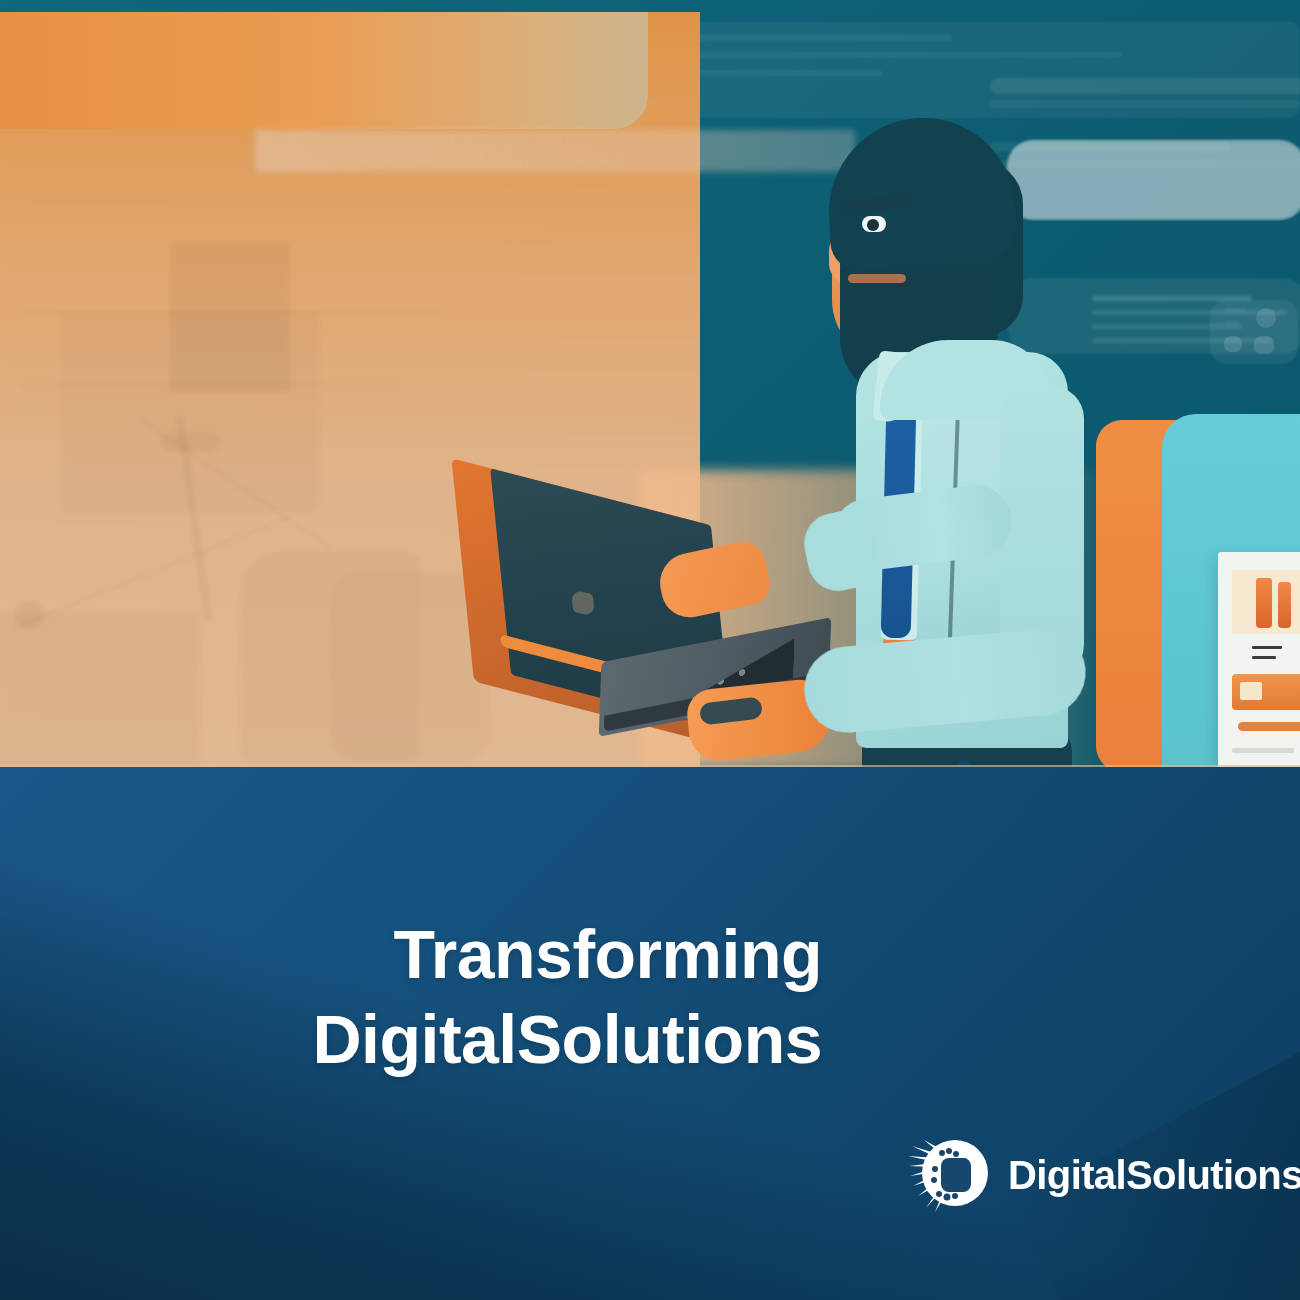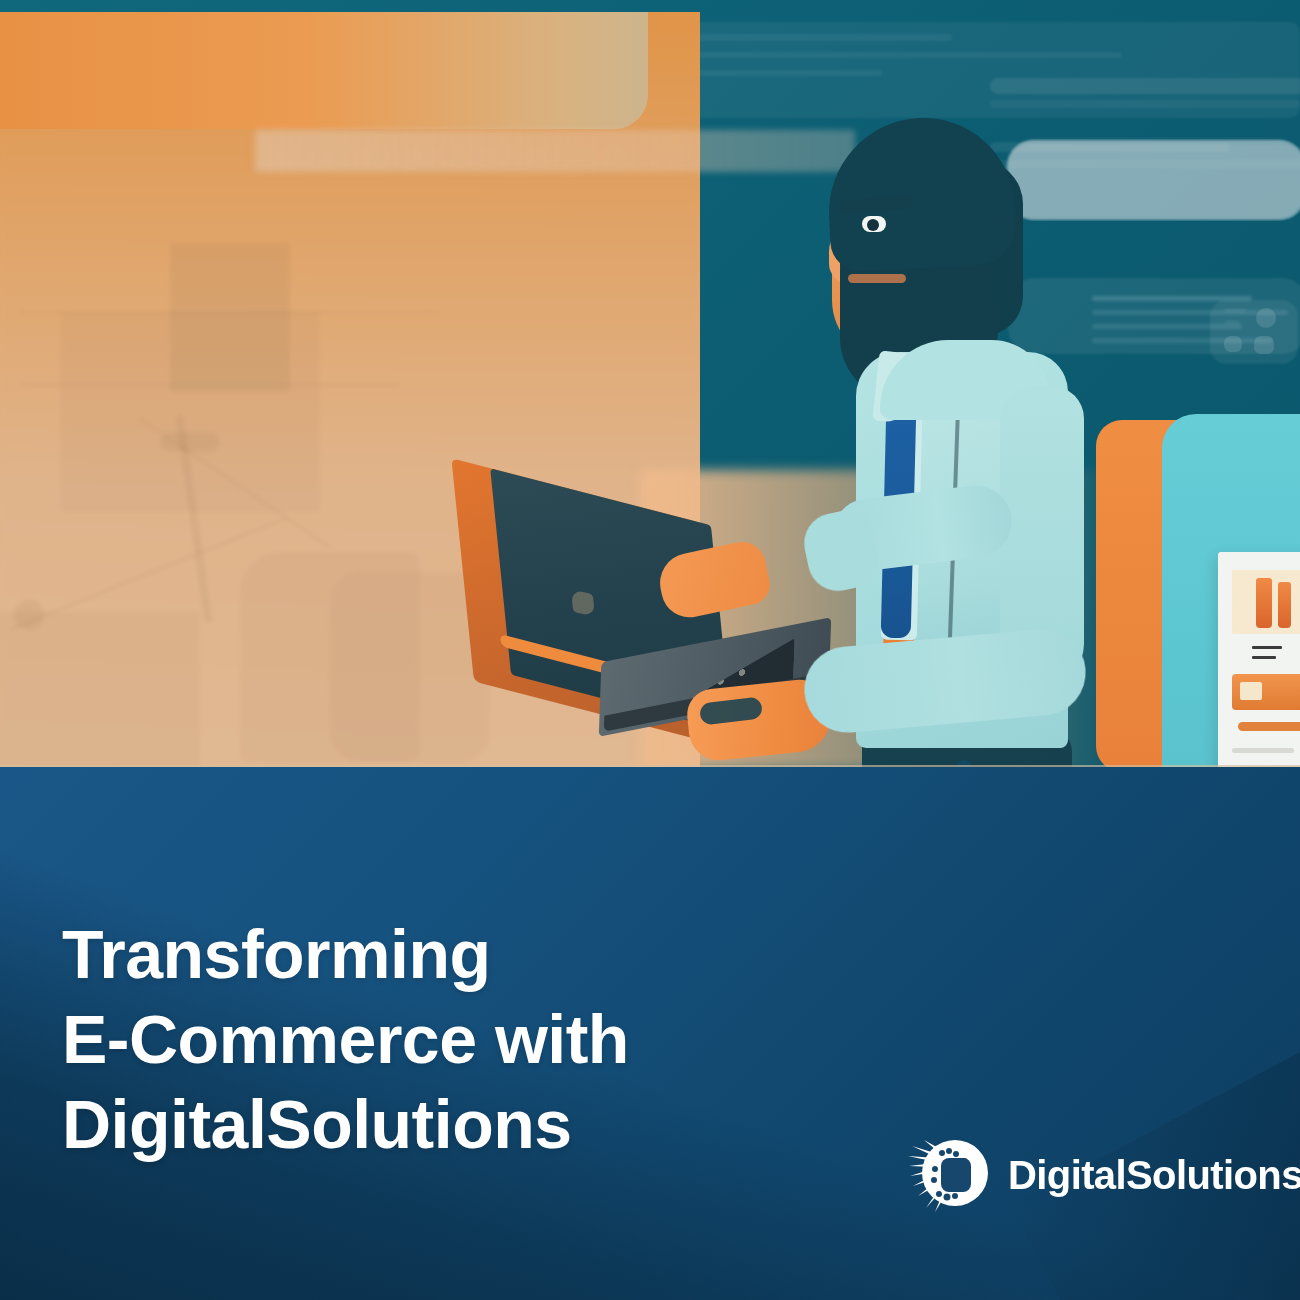--- a/index.html
+++ b/index.html
@@ -464,21 +464,21 @@
     left:62px; top:912px;
     width:760px;
     color:#ffffff;
     font-family:"Liberation Sans", sans-serif;
     font-weight:bold;
     font-size:68px;
     line-height:85px;
     letter-spacing:-.5px;
     text-shadow:0 2px 6px rgba(0,0,0,.16);
   }
-  .headline span{display:block;}
+  .headline span{display:block;text-align:right;}
 
   
   .logo-lockup{
     position:absolute;
     left:908px; top:1136px;
     display:flex;
     align-items:center;
     gap:22px;
   }
   .logo-mark{
@@ -677,21 +677,20 @@
   <div class="ch thumb"></div>
   <div class="ch arm-lower"></div>
 
   <div class="blue-seam"></div>
   <div class="blue-band"></div>
   <div class="blue-band-dark"></div>
   <div class="diag-shadow"></div>
 
   <div class="headline">
     <span>Transforming</span>
-    <span>E-Commerce with</span>
     <span>DigitalSolutions</span>
   </div>
 
   <div class="logo-lockup">
     <div class="logo-mark">
       <svg class="logo-spikes" viewBox="0 0 52 74">
         <g fill="#ffffff">
           <polygon points="30,16 4,8 30,20"></polygon>
           <polygon points="28,20 0,18 28,24"></polygon>
           <polygon points="27,25 1,28 27,29"></polygon>

